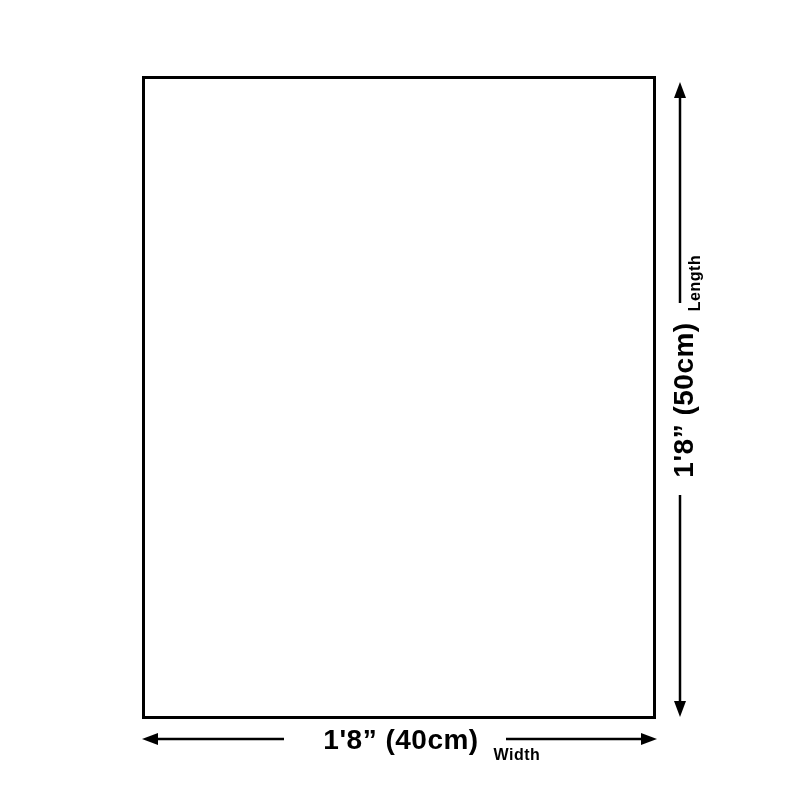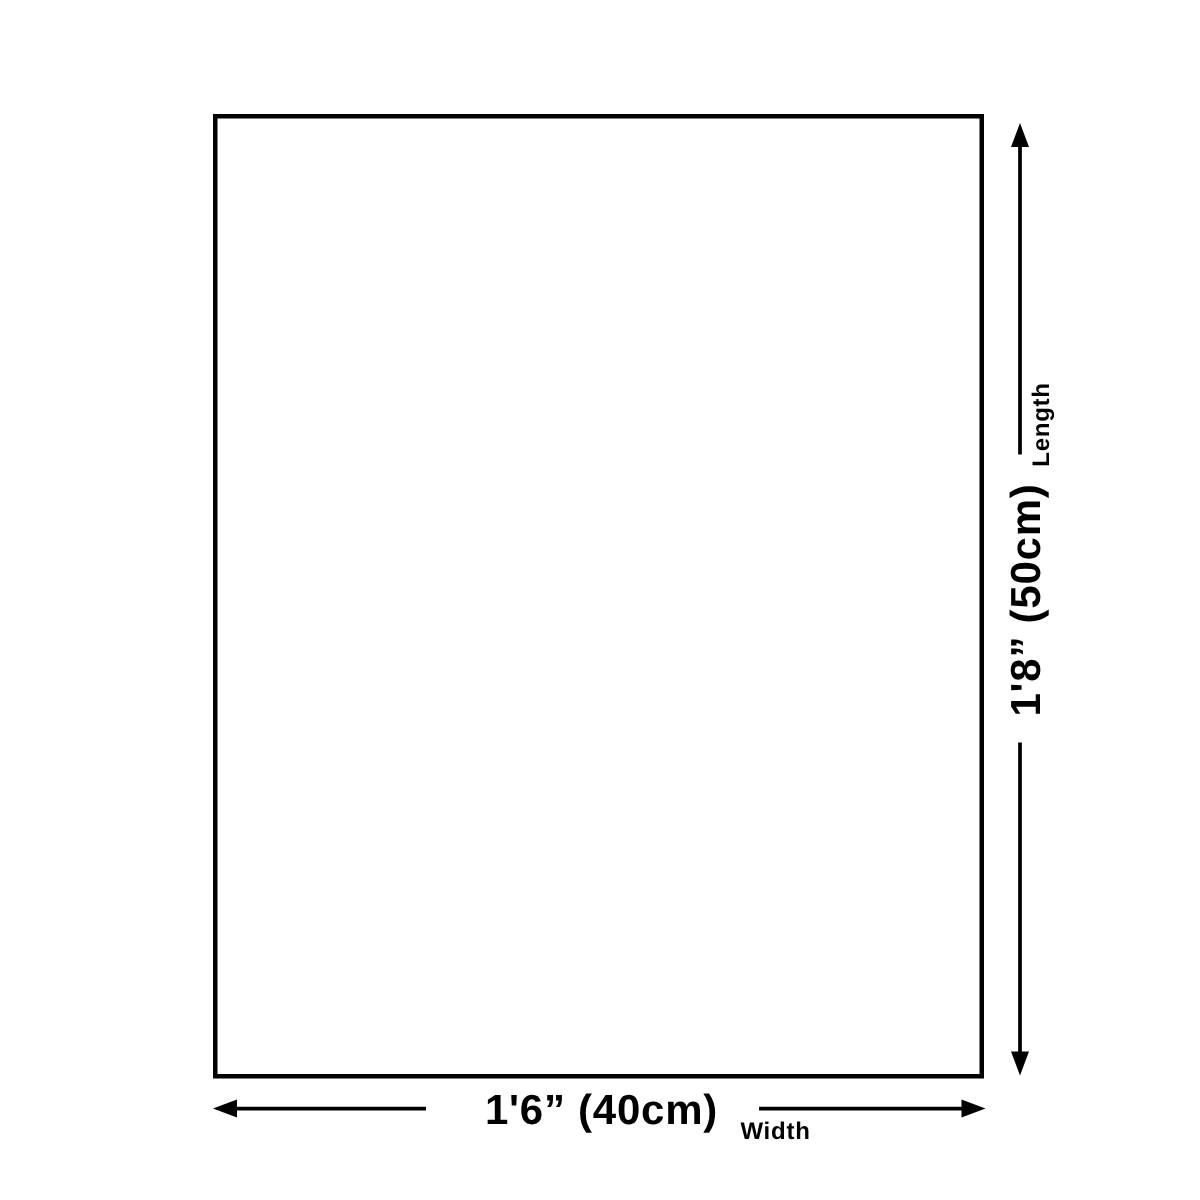--- a/index.html
+++ b/index.html
@@ -99,17 +99,17 @@
     <g>
       <line x1="506" y1="739" x2="642" y2="739"></line>
       <polygon points="657,739 641,733 641,745"></polygon>
     </g>
   </svg>
 
   <div class="dim-text dim-value length-value">1'8” (50cm)</div>
 
   <div class="dim-text dim-label length-label">Length</div>
 
-  <div class="dim-text dim-value width-value">1'6” (40cm)</div>
+  <div class="dim-text dim-value width-value">1'8” (40cm)</div>
 
   <div class="dim-text dim-label width-label">Width</div>
 
 </div>
 
 </body></html>

